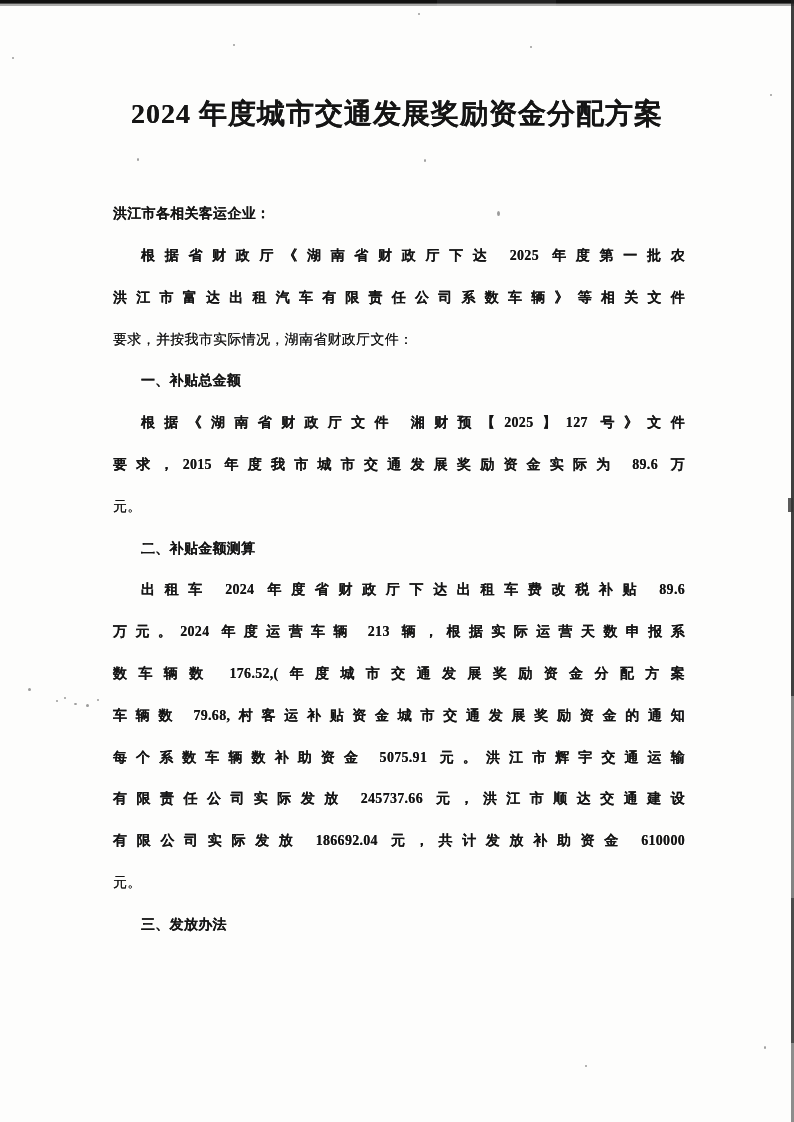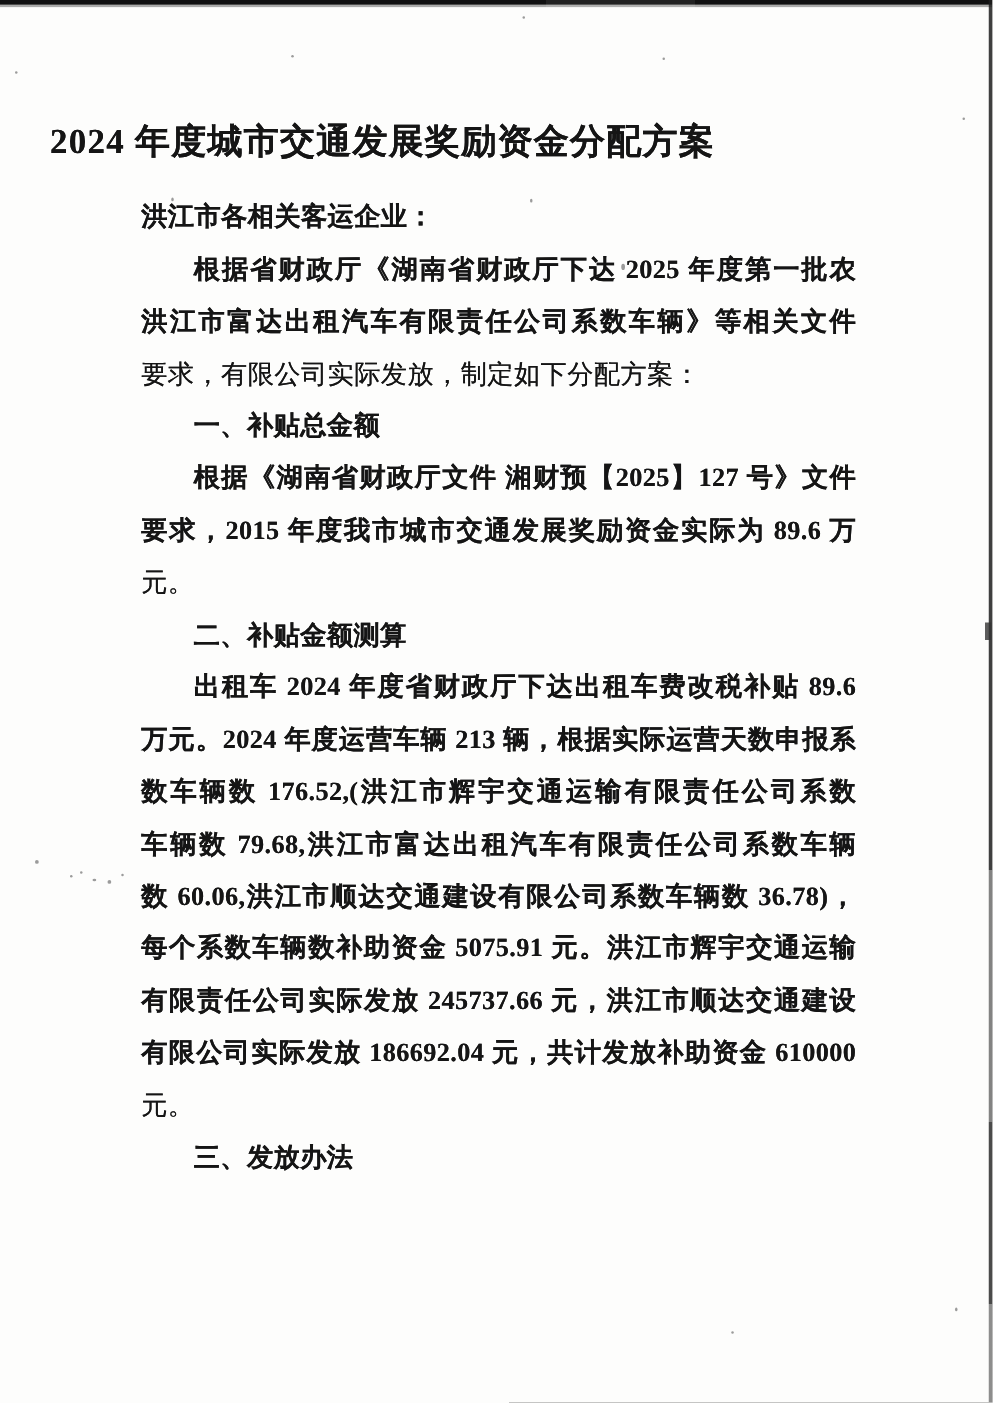--- a/index.html
+++ b/index.html
@@ -27,30 +27,31 @@
       rgba(30,30,30,.55) 62% 80%,
       rgba(30,30,30,.8) 80% 93%,
       rgba(30,30,30,.5) 93% 100%);
   }
   .speck { position:absolute; background:#4a4a4a; border-radius:50%; opacity:.55; }
   .blob  { position:absolute; background:#333; opacity:.8; }
 
   
   .title {
     margin:94px 40px 0;
+    text-align:center;
     font-size:28px;
     font-weight:bold;
     letter-spacing:1px;
     line-height:1.4;
     text-shadow:0 0 .5px #222;
   }
   .body {
-    margin:20px 0 0 113px;
+    margin:60px 0 0 113px;
     width:572px;
-    font-size:21px;
+    font-size:14px;
     line-height:41.8px;
     text-shadow:0 0 .4px #333;
   }
   .line   { white-space:nowrap; letter-spacing:.3px; }
   .full   { text-align:justify; text-align-last:justify;font-weight:bold; }
   .indent { text-indent:2em; }
   .bold   { font-weight:bold; }
 </style>
 </head>
 <body>
@@ -59,31 +60,30 @@
 
   <div class="edge-top"></div>
   <div class="edge-right"></div>
 
   <h1 class="title">2024 年度城市交通发展奖励资金分配方案</h1>
 
   <div class="body">
     <div class="line bold">洪江市各相关客运企业：</div>
     <div class="line full indent">根据省财政厅《湖南省财政厅下达 2025 年度第一批农</div>
     <div class="line full">洪江市富达出租汽车有限责任公司系数车辆》等相关文件</div>
-    <div class="line">要求，有限公司实际发放，制定如下分配方案：</div>
+    <div class="line">要求，并按我市实际情况，湖南省财政厅文件：</div>
     <div class="line bold indent">一、补贴总金额</div>
     <div class="line full indent">根据《湖南省财政厅文件 湘财预【2025】127 号》文件</div>
     <div class="line full">要求，2015 年度我市城市交通发展奖励资金实际为 89.6 万</div>
     <div class="line">元。</div>
     <div class="line bold indent">二、补贴金额测算</div>
     <div class="line full indent">出租车 2024 年度省财政厅下达出租车费改税补贴 89.6</div>
     <div class="line full">万元。2024 年度运营车辆 213 辆，根据实际运营天数申报系</div>
-    <div class="line full">数车辆数 176.52,(洪江市辉宇交通运输有限责任公司系数</div>
-    <div class="line full">车辆数 79.68,洪江市富达出租汽车有限责任公司系数车辆</div>
-    <div class="line full">数 60.06,洪江市顺达交通建设有限公司系数车辆数 36.78)，</div>
+    <div class="line full">数车辆数 176.52,(年度城市交通发展奖励资金分配方案</div>
+    <div class="line full">车辆数 79.68,村客运补贴资金城市交通发展奖励资金的通知</div>
     <div class="line full">每个系数车辆数补助资金 5075.91 元。洪江市辉宇交通运输</div>
     <div class="line full">有限责任公司实际发放 245737.66 元，洪江市顺达交通建设</div>
     <div class="line full">有限公司实际发放 186692.04 元，共计发放补助资金 610000</div>
     <div class="line">元。</div>
     <div class="line bold indent">三、发放办法</div>
   </div>
 
   <div class="speck" style="left:12px;  top:57px;  width:2px; height:2px;"></div>
   <div class="speck" style="left:233px; top:44px;  width:2px; height:2px;"></div>
   <div class="speck" style="left:530px; top:46px;  width:2px; height:2px;"></div>

